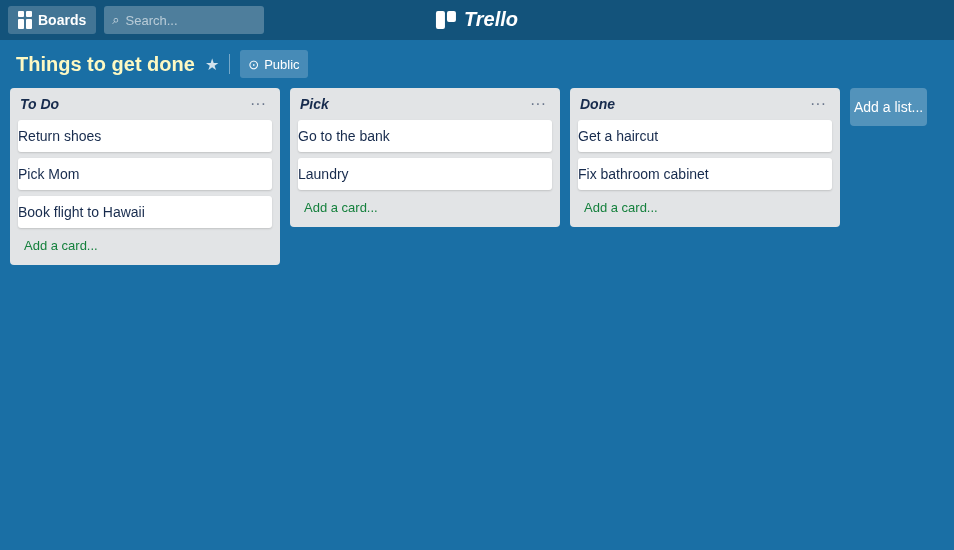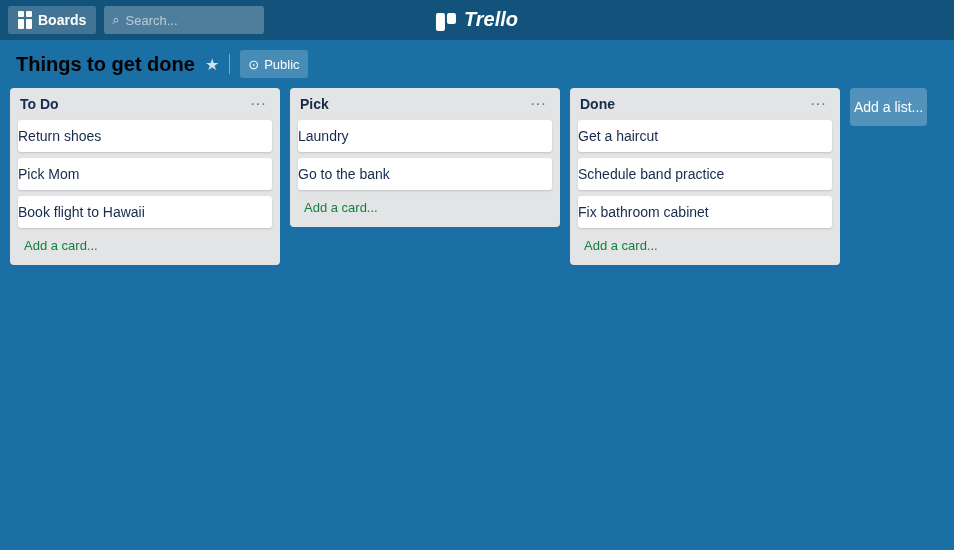--- a/index.html
+++ b/index.html
@@ -68,21 +68,21 @@
       width: 120px;
     }
     .search-bar input::placeholder { color: rgba(255,255,255,0.6); }
     .search-icon { color: rgba(255,255,255,0.7); font-size: 13px; }
 
     .logo {
       position: absolute;
       left: 50%;
       transform: translateX(-50%);
       display: flex;
-      align-items: flex-end;
+      align-items: center;
       gap: 6px;
       color: #fff;
       font-size: 20px;
       font-style: italic;
       font-weight: bold;
       top: 8px;
     }
     .logo-icon {
       width: 22px;
       height: 18px;
@@ -100,21 +100,21 @@
 
     
     .board-header {
       height: 48px;
       display: flex;
       align-items: center;
       padding: 0 16px;
       gap: 10px;
     }
     .board-title {
-      color: #000000;
+      color: #fef9c3;
       font-size: 20px;
       font-weight: bold;
     }
     .star-icon { color: rgba(255,255,255,0.8); font-size: 16px; cursor: pointer; }
     .divider-v {
       width: 1px;
       height: 20px;
       background: rgba(255,255,255,0.4);
     }
     .visibility-btn {
@@ -150,20 +150,21 @@
       display: flex;
       justify-content: space-between;
       align-items: center;
       margin-bottom: 8px;
       padding: 0 2px;
     }
     .list-title {
       font-size: 14px;
       font-weight: bold;
       color: #172b4d;
+      font-style: italic;
     }
     .list-menu-btn {
       background: none;
       border: none;
       color: #6b778c;
       cursor: pointer;
       font-size: 16px;
       line-height: 1;
       padding: 0 4px;
       border-radius: 3px;
@@ -253,19 +254,19 @@
 
 <div class="lists-area" id="lists-area">
 
   <div class="list"><div class="list-header">
         <span class="list-title">To Do</span>
         <button class="list-menu-btn">···</button>
       </div><div class="card">Return shoes</div><div class="card">Pick Mom</div><div class="card">Book flight to Hawaii</div><button class="add-card-btn">Add a card...</button></div>
     <div class="list"><div class="list-header">
         <span class="list-title">Pick</span>
         <button class="list-menu-btn">···</button>
-      </div><div class="card">Laundry</div><div class="card">Go to the bank</div><button class="add-card-btn">Add a card...</button></div>
+      </div><div class="card">Go to the bank</div><div class="card">Laundry</div><button class="add-card-btn">Add a card...</button></div>
     <div class="list"><div class="list-header">
         <span class="list-title">Done</span>
         <button class="list-menu-btn">···</button>
-      </div><div class="card">Get a haircut</div><div class="card">Schedule band practice</div><div class="card">Fix bathroom cabinet</div><button class="add-card-btn">Add a card...</button></div>
+      </div><div class="card">Get a haircut</div><div class="card">Fix bathroom cabinet</div><button class="add-card-btn">Add a card...</button></div>
     <button class="add-list-btn" id="add-list-btn">Add a list...</button>
 </div>
 
 </body></html>

